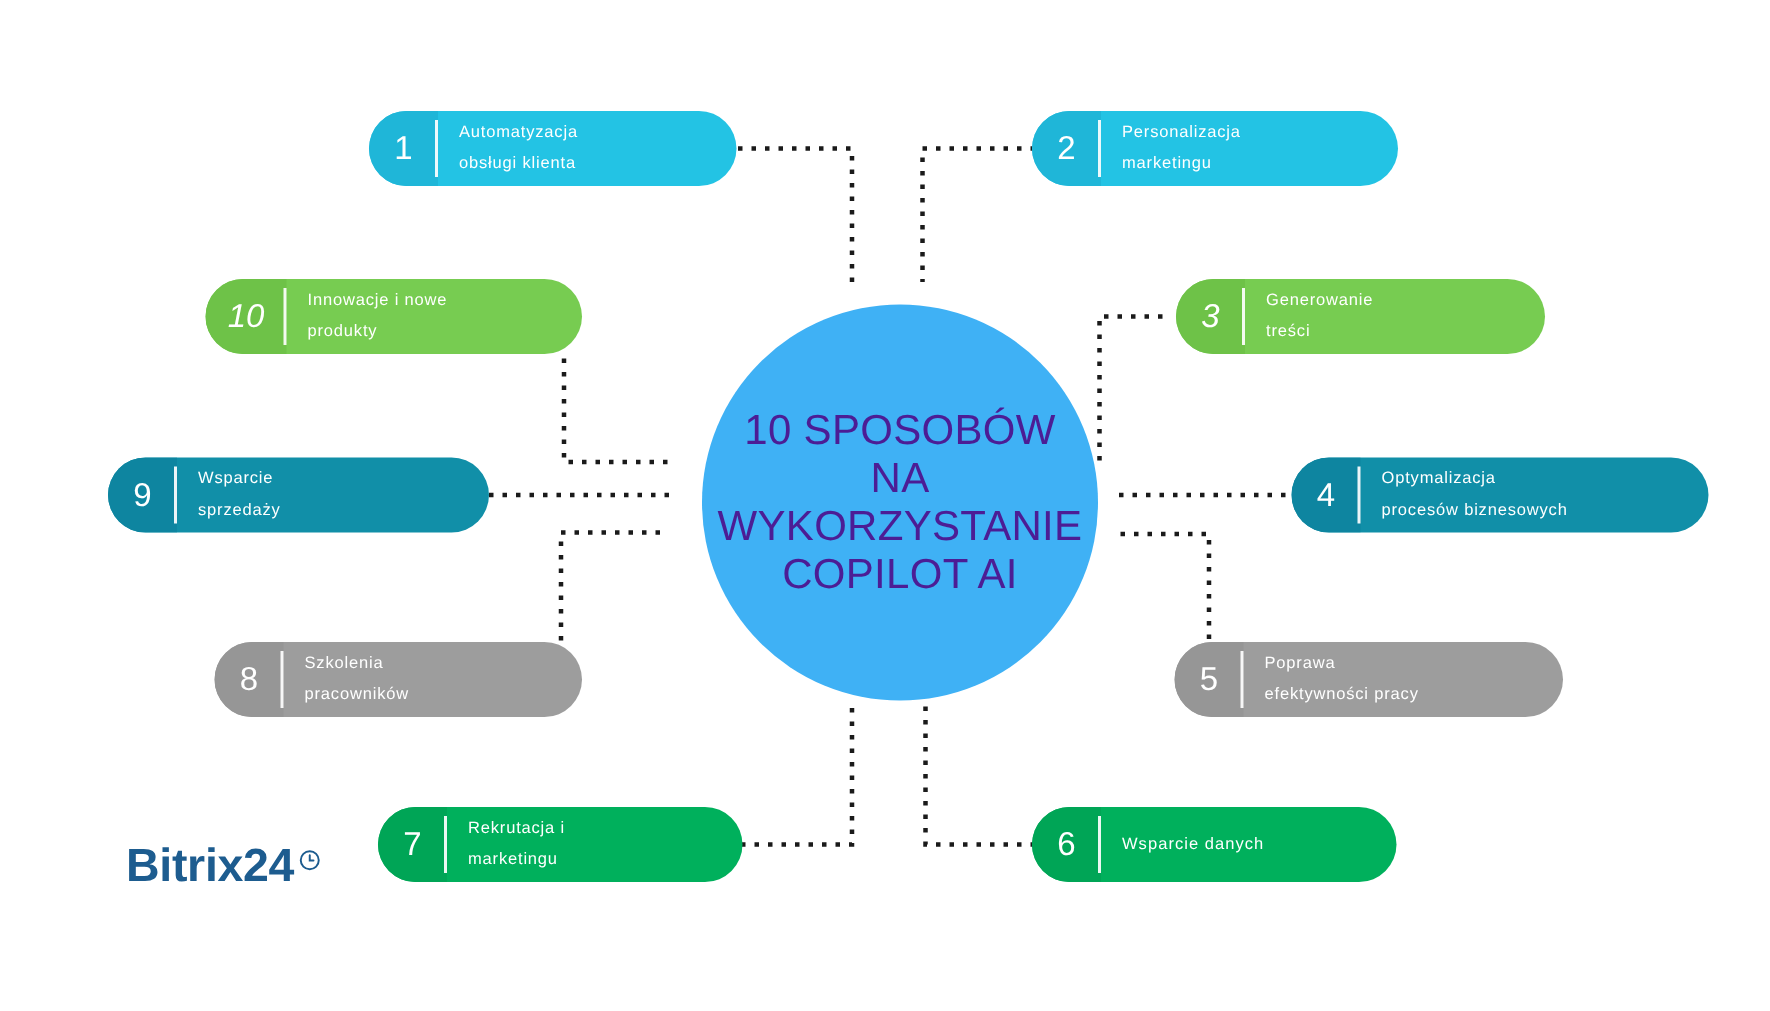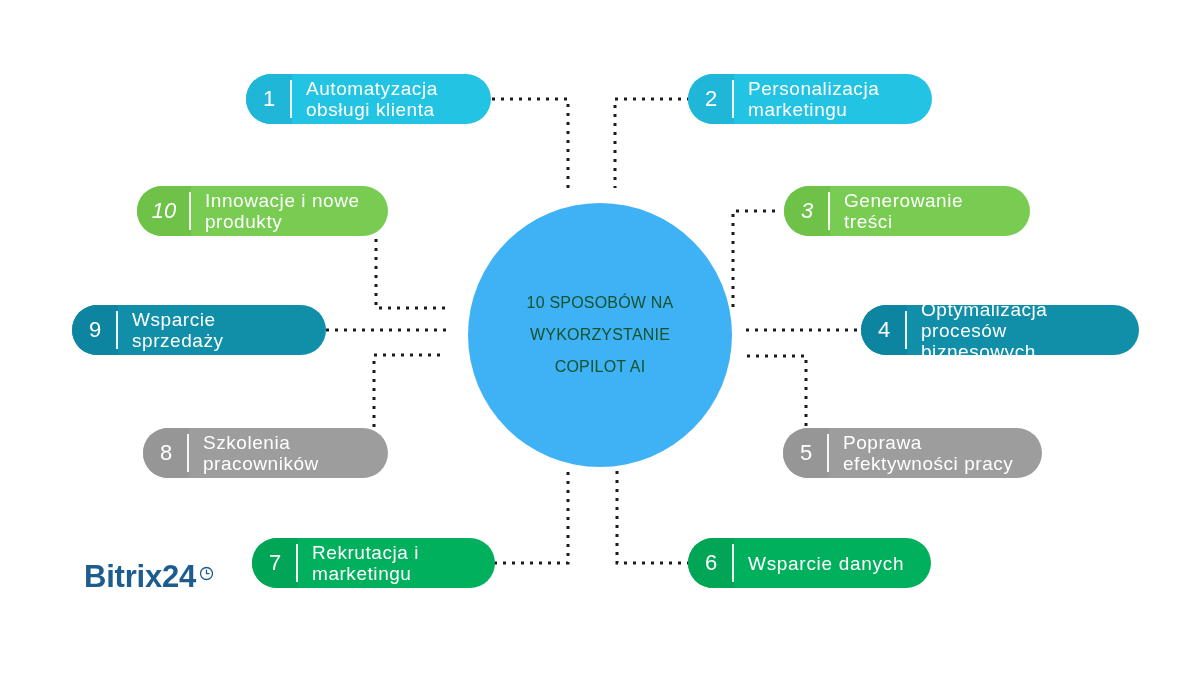--- a/index.html
+++ b/index.html
@@ -44,22 +44,22 @@
     width: 264px;
     height: 264px;
     border-radius: 50%;
     background: #3fb1f5;
     display: flex;
     align-items: center;
     justify-content: center;
     text-align: center;
   }
   .hub-text {
-    color: #14532d;
-    font-size: 16px;
+    color: #4c1d95;
+    font-size: 28px;
     line-height: 32px;
     letter-spacing: 0.2px;
     padding: 0 26px;
     white-space: pre-line;
   }
 
   
   .pill {
     position: absolute;
     height: 50px;
@@ -88,21 +88,21 @@
     width: 2px;
     background: rgba(255,255,255,0.92);
   }
   .pill-body {
     flex: 1 1 auto;
     display: flex;
     align-items: center;
     padding-left: 14px;
     padding-right: 14px;
     color: #ffffff;
-    font-size: 19px;
+    font-size: 11px;
     line-height: 21px;
     letter-spacing: 0.55px;
     white-space: pre-line;
   }
   .pill.one-line .pill-body { letter-spacing: 0.7px; }
 
   
   .c-cyan       { background: #23c3e4; }
   .c-cyan  .pill-num  { background: #1fb6d8; }
   .c-green      { background: #77cc51; }

